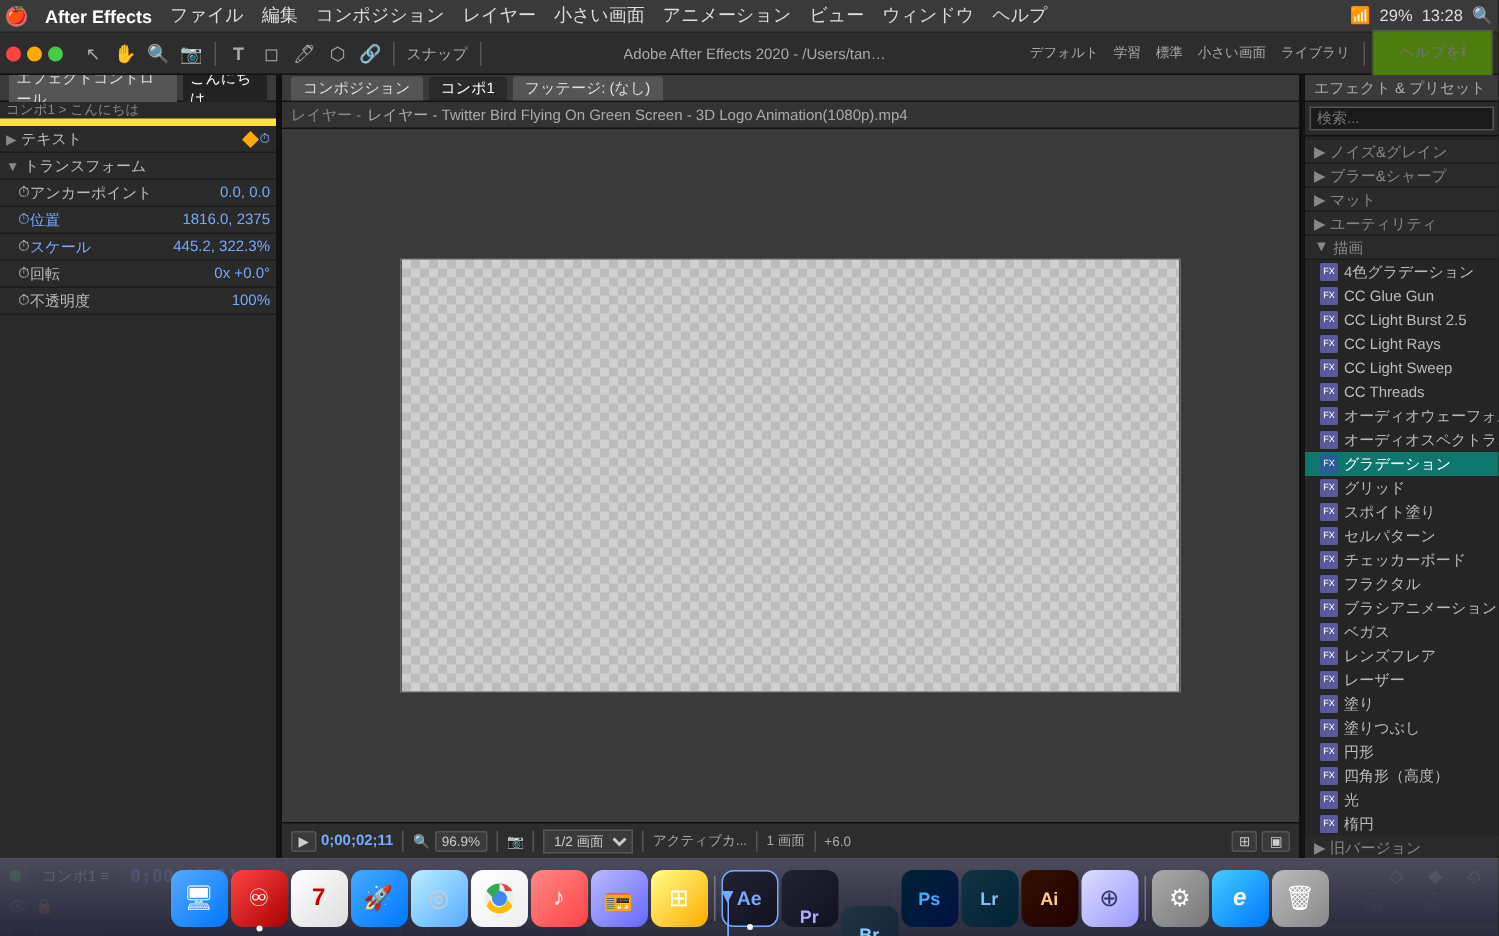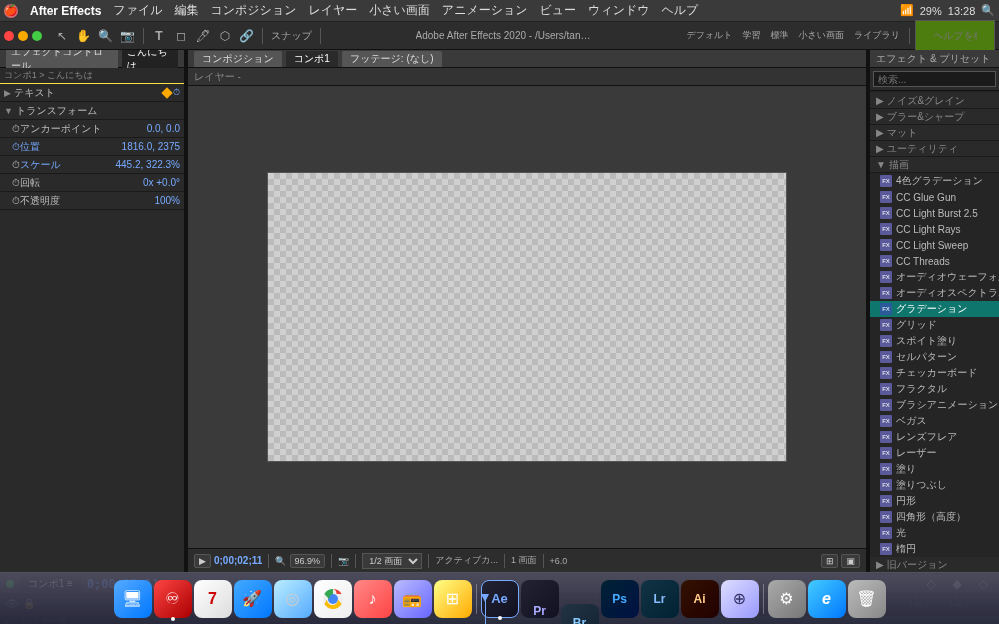--- a/index.html
+++ b/index.html
@@ -555,21 +555,21 @@
   <input type="text" class="tool-input" style="width: 80px;" placeholder="ヘルプを検索">
 </div>
 
 <div id="main-layout" style="display:flex; height:calc(624px - 22px - 28px - 52px); position:relative;">
 
   <div id="left-panel">
     <div class="panel-header">
       <span class="panel-tab">エフェクトコントロール</span>
       <span class="panel-tab active">こんにちは</span>
     </div>
-    <div style="height:16px;display:flex;align-items:center;padding:0 4px;background:#2a2a2a;border-bottom:1px solid #fde047;font-size:9px;color:#888;">
+    <div style="height:16px;display:flex;align-items:center;padding:0 4px;background:#2a2a2a;border-bottom:5px solid #fde047;font-size:9px;color:#888;">
       <span>コンポ1 &gt; こんにちは</span>
     </div>
 
     <div style="flex:1;overflow-y:auto;">
 
       <div class="effect-row">
         <span class="effect-expand">▶</span>
         <span class="effect-label">テキスト</span>
         <span style="width:8px;height:8px;background:#fa0;transform:rotate(45deg);display:inline-block;margin-right:2px;"></span>
         <span style="font-size:9px;color:#7af;">⏱</span>
@@ -619,20 +619,21 @@
     <div id="comp-header">
       <span class="comp-tab">コンポジション</span>
       <span class="comp-tab active">コンポ1</span>
       <span class="comp-tab">フッテージ: (なし)</span>
     </div>
 
     <div id="comp-viewer">
 
       <div id="path-bar">
         <span style="color:#888;">レイヤー -</span>
+        <span>レイヤー - Twitter Bird Flying On Green Screen - 3D Logo Animation(1080p).mp4</span>
       </div>
 
       <div id="canvas-area">
         <div id="comp-canvas"></div>
       </div>
 
       <div id="viewer-controls">
         <button class="vc-btn">▶</button>
         <span class="vc-time">0;00;02;11</span>
         <div style="width:1px;height:14px;background:#555;margin:0 3px;"></div>

